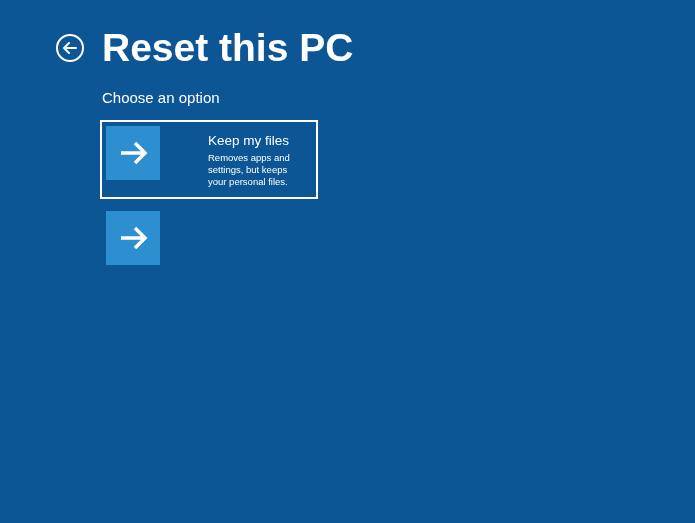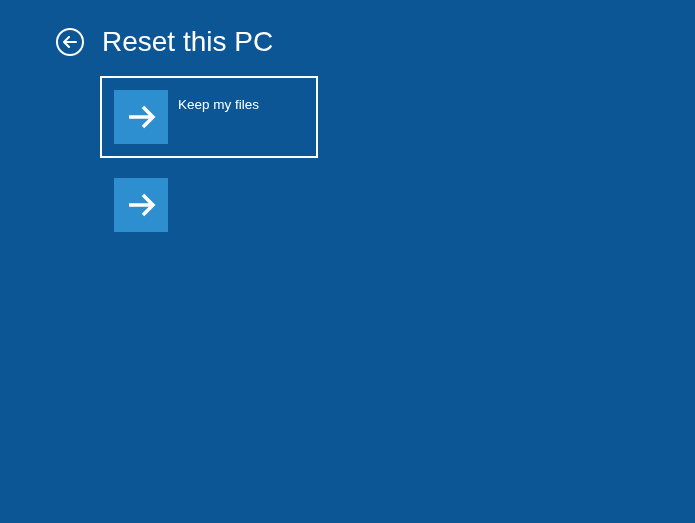--- a/index.html
+++ b/index.html
@@ -25,40 +25,41 @@
       border: 2px solid #fff;
       border-radius: 50%;
       display: flex;
       align-items: center;
       justify-content: center;
       cursor: pointer;
       flex-shrink: 0;
     }
     .back-btn svg { display: block; }
     .title {
-      font-size: 28px;
-      font-weight: 400;
+      font-size: 39px;
+      font-weight: 700;
       line-height: 1;
     }
     .content {
       padding-left: 102px;
       padding-top: 22px;
     }
     .subtitle {
       font-size: 15px;
       font-weight: 400;
       margin-bottom: 16px;
     }
     .option {
       display: flex;
       align-items: flex-start;
       width: 214px;
       margin-bottom: 10px;
       cursor: pointer;
-      padding: 12px;
+      padding: 4px;
+      gap: 38px;
     }
     .option.selected {
       outline: 2px solid #fff;
       outline-offset: 0px;
     }
     .option-icon {
       width: 54px;
       height: 54px;
       background: #2e8fd0;
       display: flex;
@@ -92,29 +93,31 @@
     <span>
       <svg width="14" height="12" viewBox="0 0 14 12" fill="none">
         <path d="M6 1 L1 6 L6 11 M1 6 L13 6" stroke="#fff" stroke-width="2" stroke-linecap="round" stroke-linejoin="round"></path>
       </svg>
     </span>
   </div>
   <div class="title">Reset this PC</div>
 </div>
 
 <div class="content">
+  <div class="subtitle">Choose an option</div>
 
   <div class="option selected">
     <div class="option-icon">
       <svg width="32" height="24" viewBox="0 0 32 24" fill="none">
         <path d="M4 12 L28 12 M18 2 L28 12 L18 22" stroke="#fff" stroke-width="3.5" stroke-linecap="butt" stroke-linejoin="miter"></path>
       </svg>
     </div>
     <div class="option-text">
       <div class="option-title">Keep my files</div>
+      <div class="option-desc">Removes apps and settings, but keeps your personal files.</div>
     </div>
   </div>
 
   <div class="option">
     <div class="option-icon">
       <svg width="32" height="24" viewBox="0 0 32 24" fill="none">
         <path d="M4 12 L28 12 M18 2 L28 12 L18 22" stroke="#fff" stroke-width="3.5" stroke-linecap="butt" stroke-linejoin="miter"></path>
       </svg>
     </div>
   </div>

